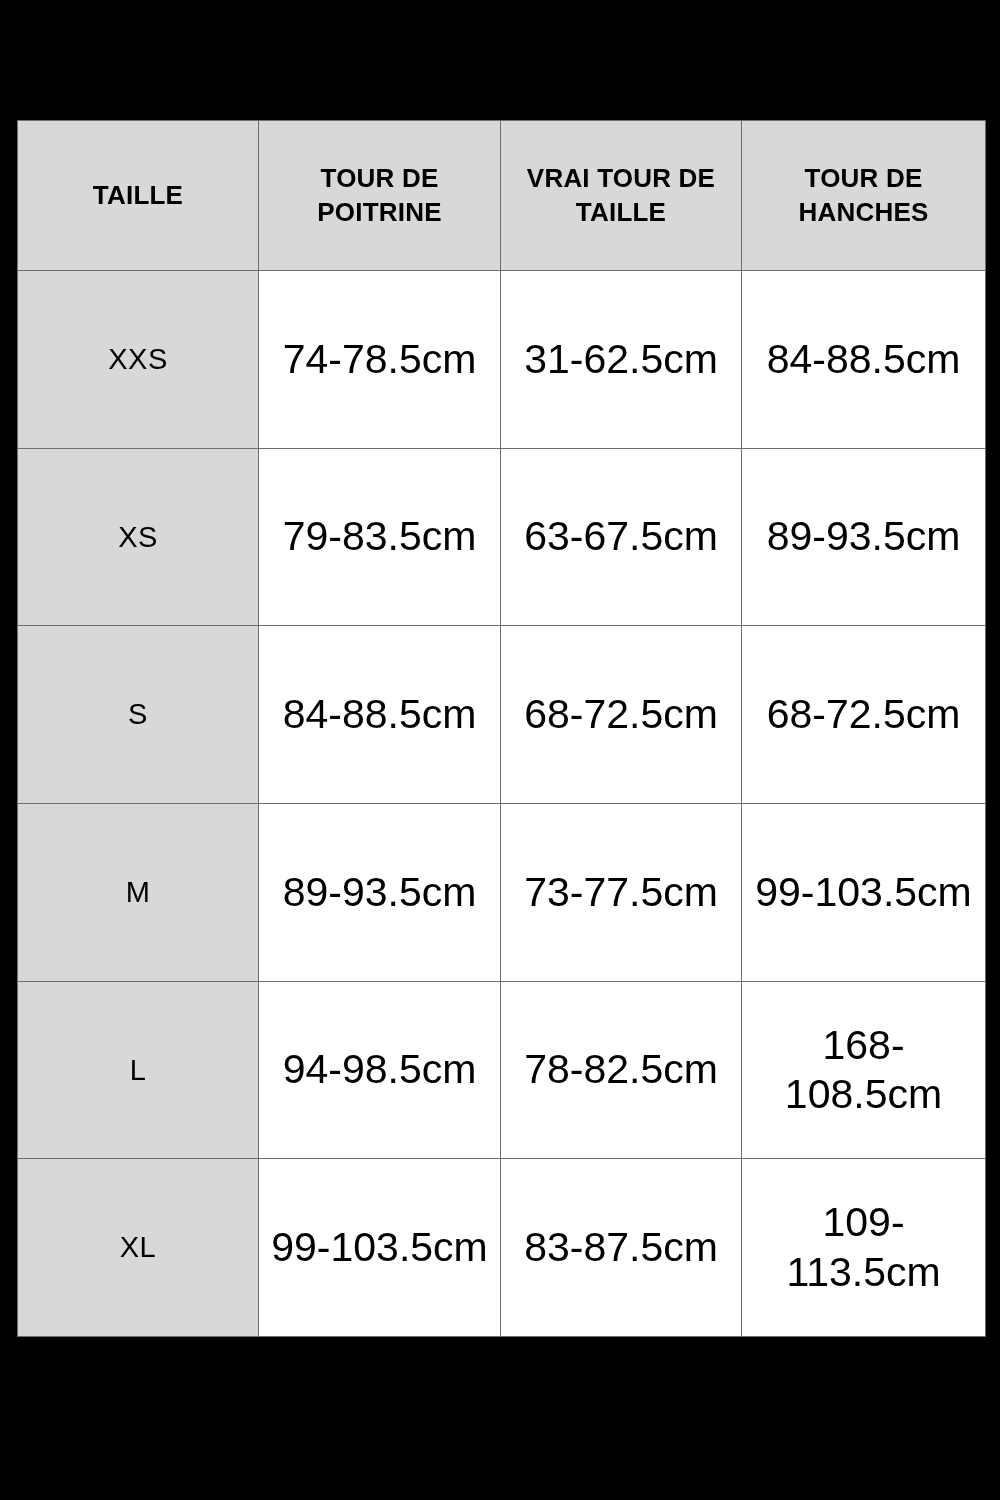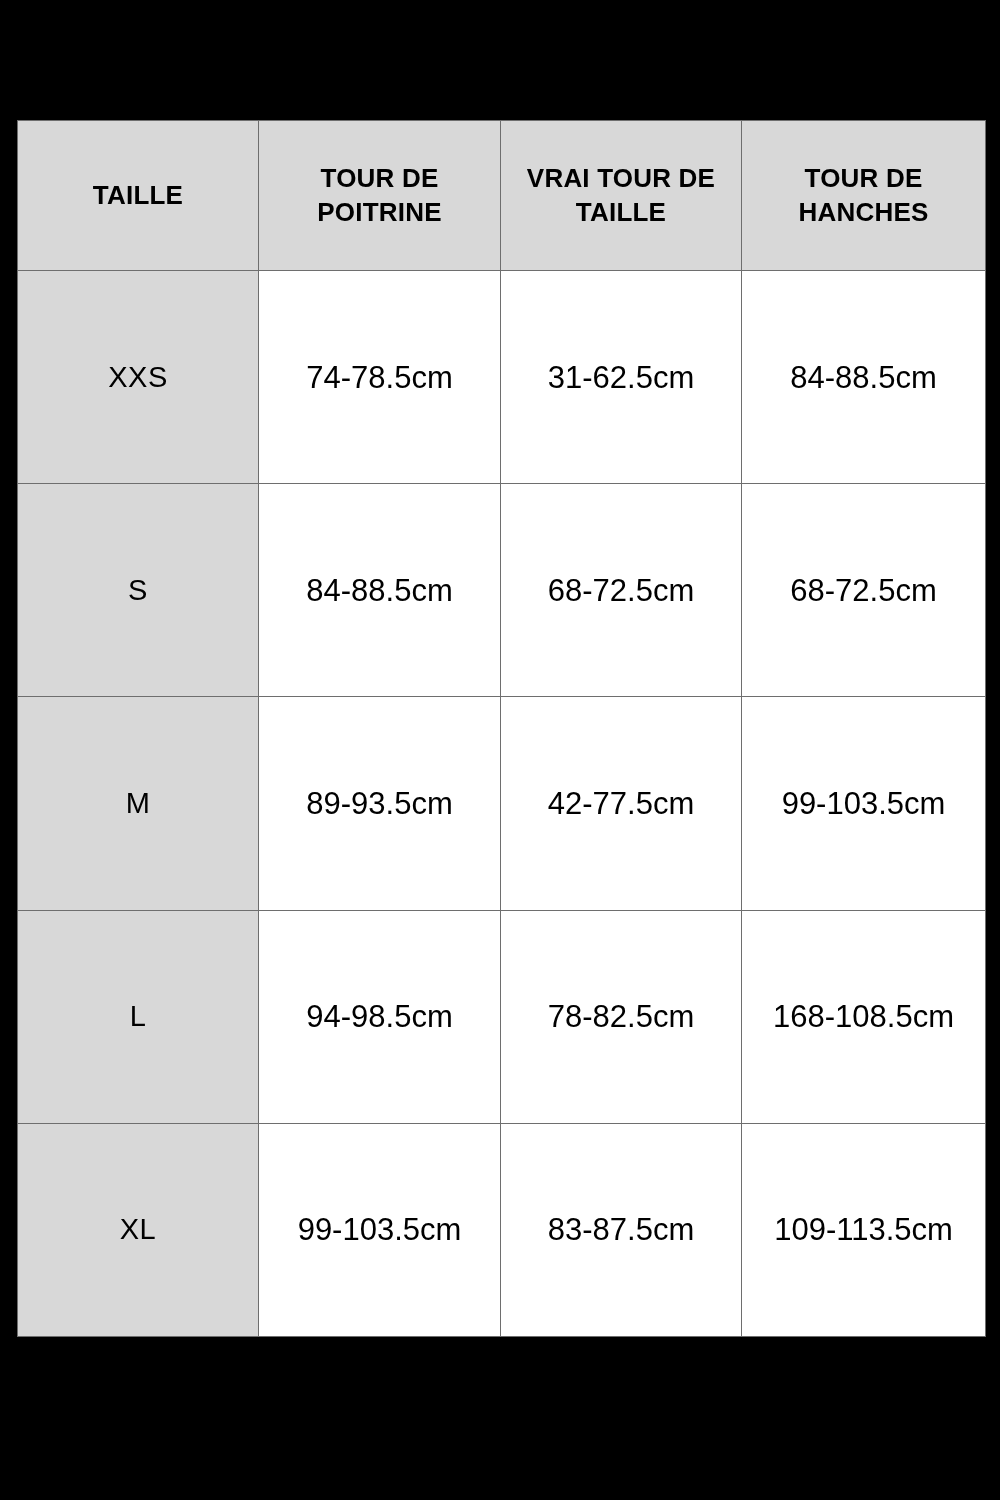--- a/index.html
+++ b/index.html
@@ -48,21 +48,21 @@
     background: #d8d8d8;
     font-size: 26px;
     font-weight: bold;
     line-height: 1.28;
     letter-spacing: 0.2px;
   }
   .size-table tbody tr {
     height: 152px;
   }
   .size-table tbody td {
-    font-size: 31px;
+    font-size: 41px;
     font-weight: normal;
     background: #ffffff;
     line-height: 1.2;
   }
   .size-table tbody td.size-cell {
     background: #d8d8d8;
     font-size: 29px;
     font-weight: normal;
     letter-spacing: 0.5px;
   }
@@ -88,29 +88,35 @@
       </tr>
     </thead>
     <tbody>
       <tr>
         <td class="size-cell">XXS</td>
         <td>74-78.5cm</td>
         <td>31-62.5cm</td>
         <td>84-88.5cm</td>
       </tr>
       <tr>
+        <td class="size-cell">XS</td>
+        <td>79-83.5cm</td>
+        <td>63-67.5cm</td>
+        <td>89-93.5cm</td>
+      </tr>
+      <tr>
         <td class="size-cell">S</td>
         <td>84-88.5cm</td>
         <td>68-72.5cm</td>
         <td>68-72.5cm</td>
       </tr>
       <tr>
         <td class="size-cell">M</td>
         <td>89-93.5cm</td>
-        <td>42-77.5cm</td>
+        <td>73-77.5cm</td>
         <td>99-103.5cm</td>
       </tr>
       <tr>
         <td class="size-cell">L</td>
         <td>94-98.5cm</td>
         <td>78-82.5cm</td>
         <td>168-108.5cm</td>
       </tr>
       <tr>
         <td class="size-cell">XL</td>

